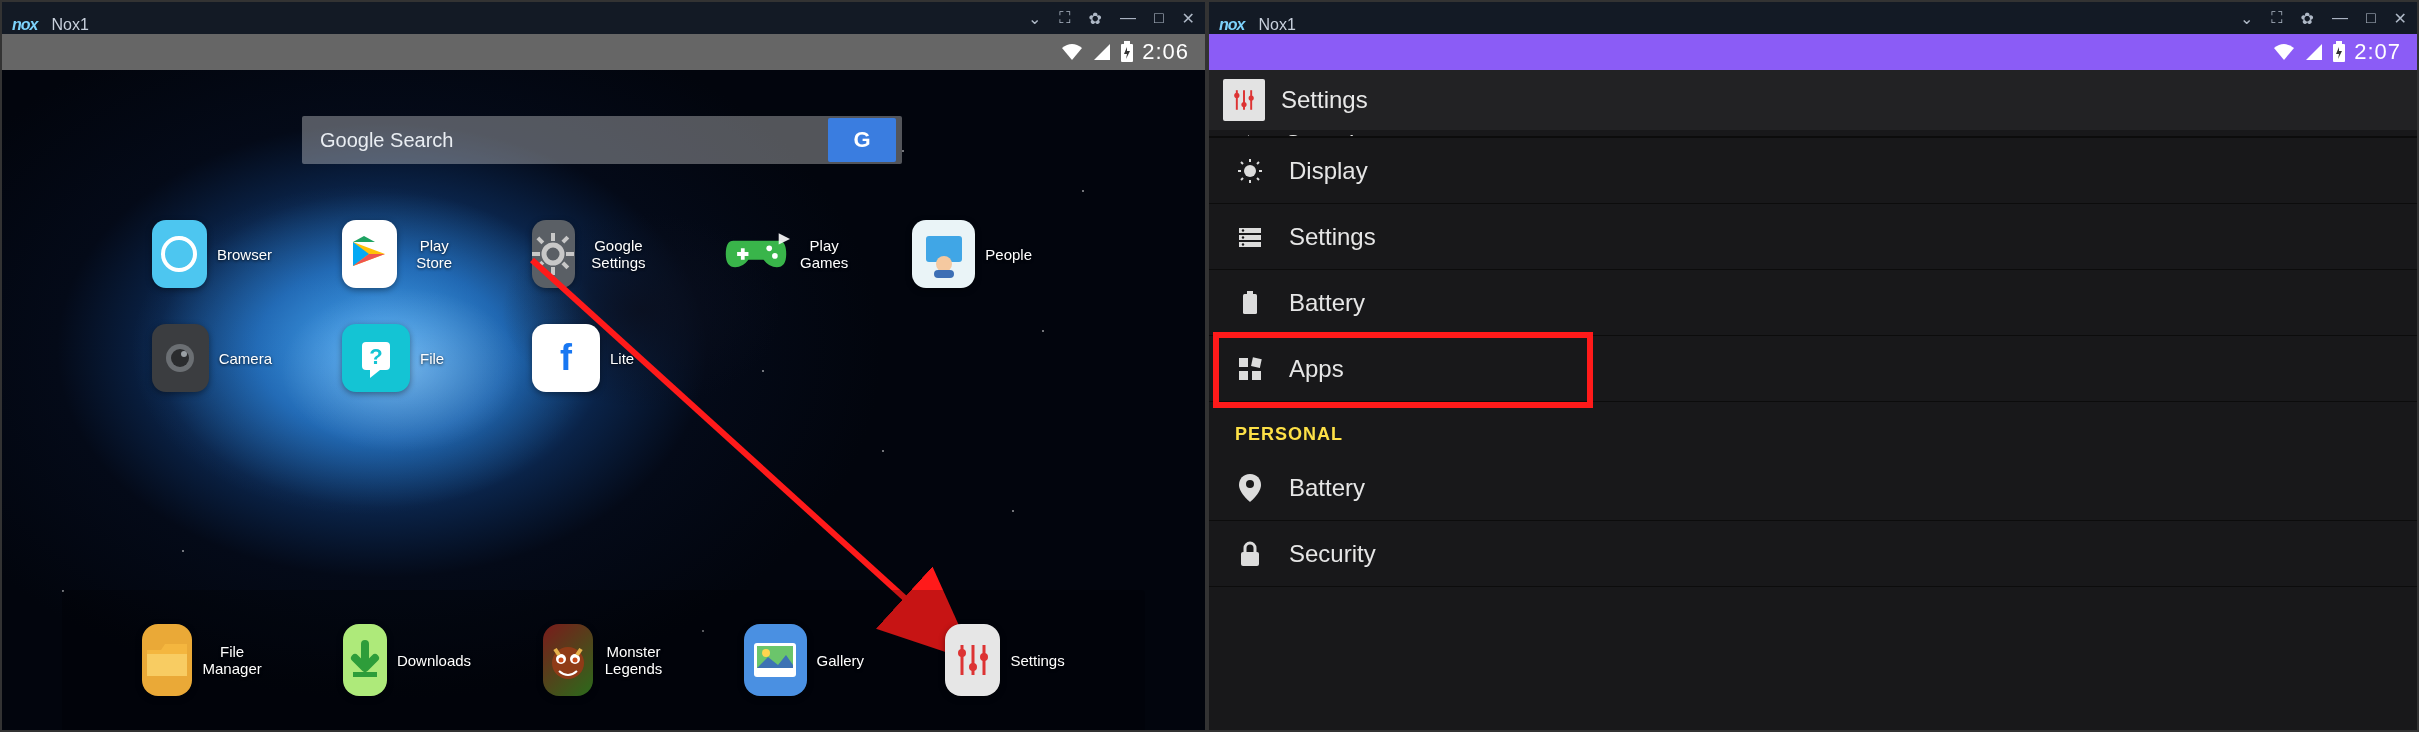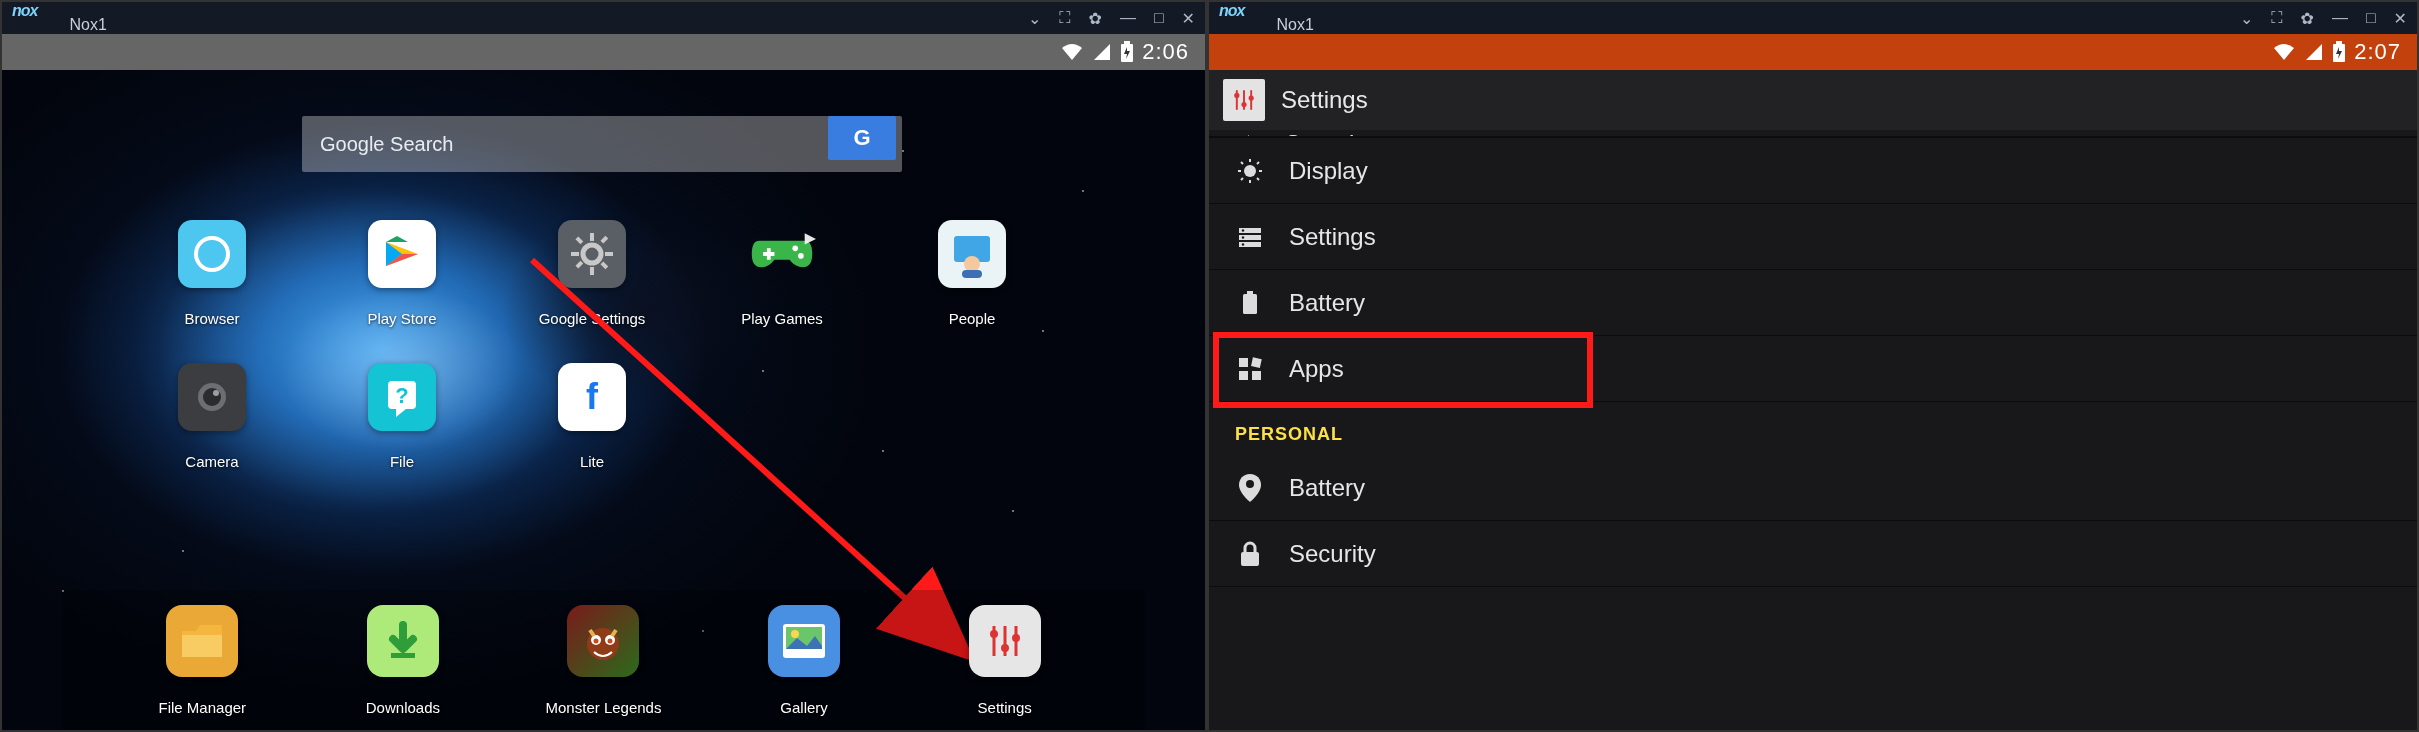--- a/index.html
+++ b/index.html
@@ -23,22 +23,22 @@
   height: 32px;
   background: #131a25;
   display: flex;
   align-items: center;
   padding: 0 10px;
   color: #9fa8b5;
   font-size: 16px;
 }
 .nox-logo {
   display: flex;
-  align-items: flex-start;
-  gap: 24px;
+  align-items: flex-end;
+  gap: 6px;
 }
 .nox-logo-mark {
   color: #7dd3fc;
   font-weight: bold;
   font-style: italic;
   letter-spacing: -1px;
 }
 .nox-title-text { color: #c8d0dc; margin-left: 8px; margin-top: 14px; }
 .nox-spacer { flex: 1; }
 .nox-winctrls { display: flex; gap: 18px; color: #aeb8c6; font-size: 16px; align-items: center; }
@@ -87,24 +87,25 @@
 .star:nth-child(7){top:480px;left:180px;}
 .star:nth-child(8){top:300px;left:760px;}
 .star:nth-child(9){top:120px;left:1080px;}
 .star:nth-child(10){top:560px;left:700px;}
 
 .search-bar {
   position: absolute;
   top: 46px;
   left: 300px;
   width: 600px;
-  height: 56px;
+  height: 48px;
   background: rgba(255,255,255,0.32);
   border-radius: 2px;
   display: flex;
+  align-items: center;
 }
 .search-input {
   flex: 1;
   background: transparent;
   border: none;
   color: #fff;
   font-size: 20px;
   padding: 0 18px;
   outline: none;
 }
@@ -124,21 +125,21 @@
 }
 
 .icon-grid {
   position: absolute;
   top: 150px;
   left: 150px;
   display: grid;
   grid-template-columns: repeat(5, 190px);
   row-gap: 36px;
 }
-.app-cell { display: flex; flex-direction: column; align-items: center; gap: 22px; width: 120px; }
+.app-cell { display: flex; align-items: center; gap: 10px; width: 120px; }
 .app-tile {
   width: 68px; height: 68px;
   border-radius: 14px;
   display: flex; align-items: center; justify-content: center;
   box-shadow: 0 2px 6px rgba(0,0,0,0.4);
   font-size: 34px;
   color: #fff;
   position: relative;
 }
 .app-label { color: #fff; font-size: 15px; text-align: center; text-shadow: 0 1px 3px rgba(0,0,0,0.8); font-weight: 500; }
@@ -471,21 +472,21 @@
     <div class="nox-winctrls">
       <span class="nox-ctrl">⌄</span>
       <span class="nox-ctrl">⛶</span>
       <span class="nox-ctrl">✿</span>
       <span class="nox-ctrl">—</span>
       <span class="nox-ctrl">□</span>
       <span class="nox-ctrl">✕</span>
     </div>
   </div>
 
-  <div class="android-statusbar" style="background:#c2410c;">
+  <div class="android-statusbar" style="background:#8b5cf6;">
     <span class="status-icon">
       <svg width="24" height="20" viewBox="0 0 24 20">
           <path d="M12 18 L2 6 Q12 -2 22 6 Z" fill="#fff"></path>
         </svg>
     </span>
     <span class="status-icon">
       <svg width="20" height="20" viewBox="0 0 20 20">
           <path d="M2 18 L18 18 L18 2 Z" fill="#fff"></path>
         </svg>
     </span>

